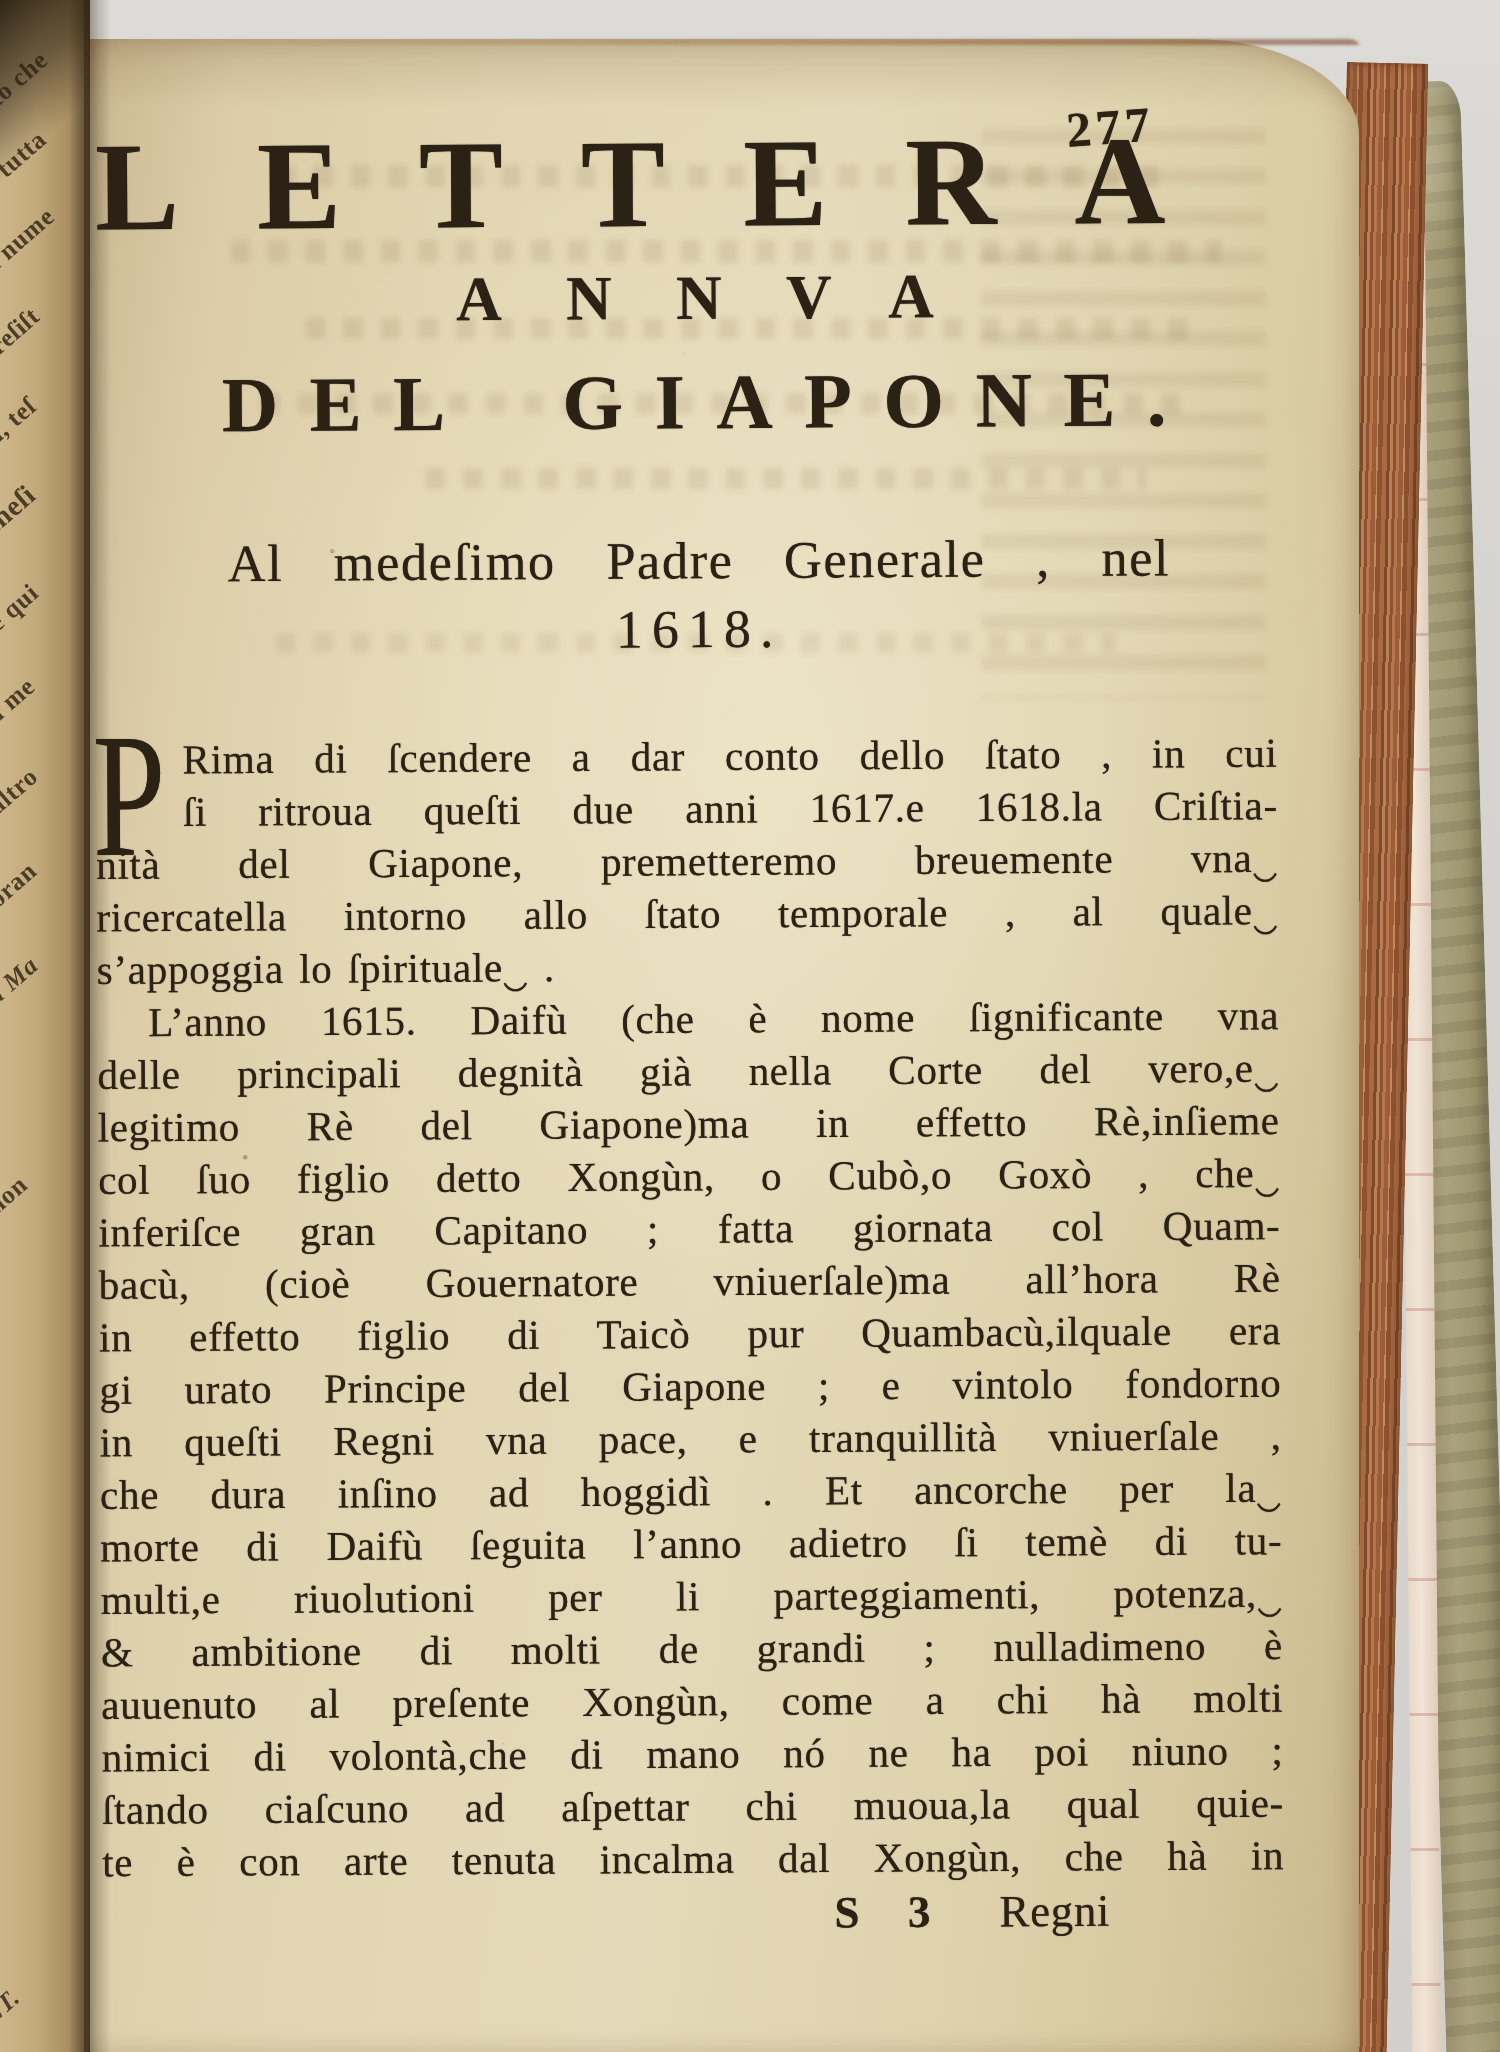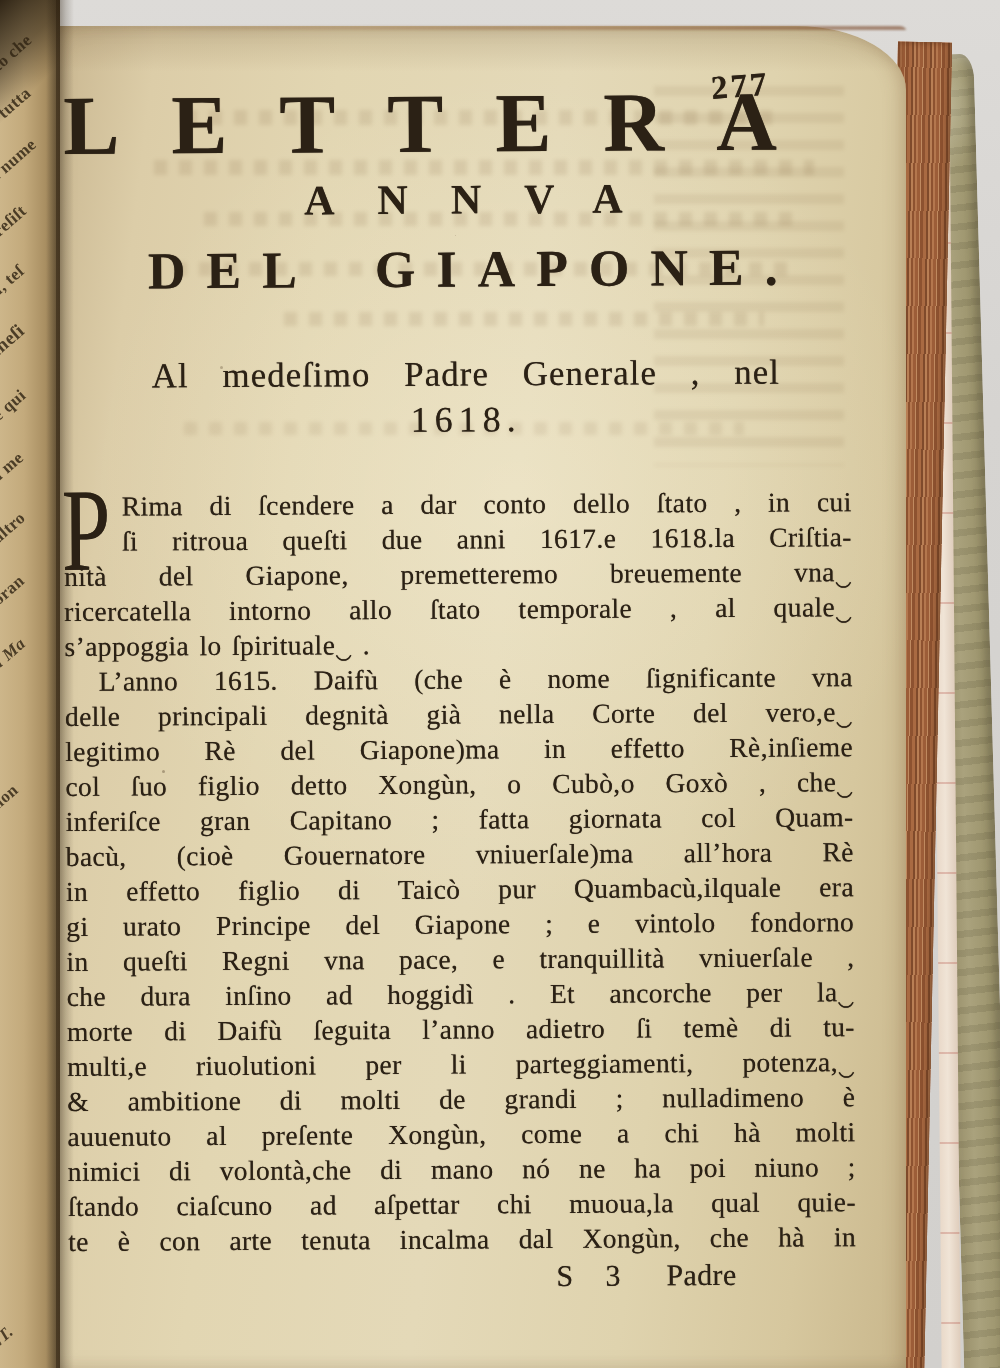--- a/index.html
+++ b/index.html
@@ -103,21 +103,21 @@
   .bodyblock{position:relative;margin-top:46px;width:788px;font-size:27.5px;line-height:35px;
          letter-spacing:.4px;word-spacing:3px;}
   .bline{text-align:justify;text-align-last:justify;white-space:normal;height:35px;overflow:visible;}
   .p1{position:relative;}
   .p1 .dropcap{position:absolute;left:-2px;top:0px;font-size:118px;line-height:.72;
          transform:scaleX(.74);transform-origin:left top;font-weight:normal;}
   .p1 div.bline:nth-of-type(1),.p1 div.bline:nth-of-type(2){padding-left:58px;}
   .p1 div.bline:last-of-type{text-align-last:left;}
   .p2 div.bline:first-of-type{text-indent:34px;}
   .footer{position:relative;height:40px;margin-top:2px;font-size:30px;}
-  .sig{position:absolute;left:488px;word-spacing:24px;}
+  .sig{position:absolute;left:488px;word-spacing:24px;font-weight:bold;}
   .catch{position:absolute;left:598px;}
 </style>
 </head>
 <body>
 
 <div class="scene">
 
   <div class="cover"></div>
   <div class="flyleaf"></div>
   <div class="fore-edge"></div>
@@ -167,21 +167,21 @@
             <div class="bline">morte di Daifù ſeguita l’anno adietro ſi temè di tu-</div>
             <div class="bline">multi,e riuolutioni per li parteggiamenti, potenza,‿</div>
             <div class="bline">&amp; ambitione di molti de grandi ; nulladimeno è</div>
             <div class="bline">auuenuto al preſente Xongùn, come a chi hà molti</div>
             <div class="bline">nimici di volontà,che di mano nó ne ha poi niuno ;</div>
             <div class="bline">ſtando ciaſcuno ad aſpettar chi muoua,la qual quie-</div>
             <div class="bline">te è con arte tenuta incalma dal Xongùn, che hà in</div>
           </div>
         <div class="footer">
           <span class="sig">S 3</span>
-          <span class="catch">Padre</span>
+          <span class="catch">Regni</span>
         </div>
       </div>
     </div>
   </div>
 
   <div class="prev-page">
 
   <span class="frag">nto che</span>
       <span class="frag">di tutta</span>
       <span class="frag">za nume</span>

